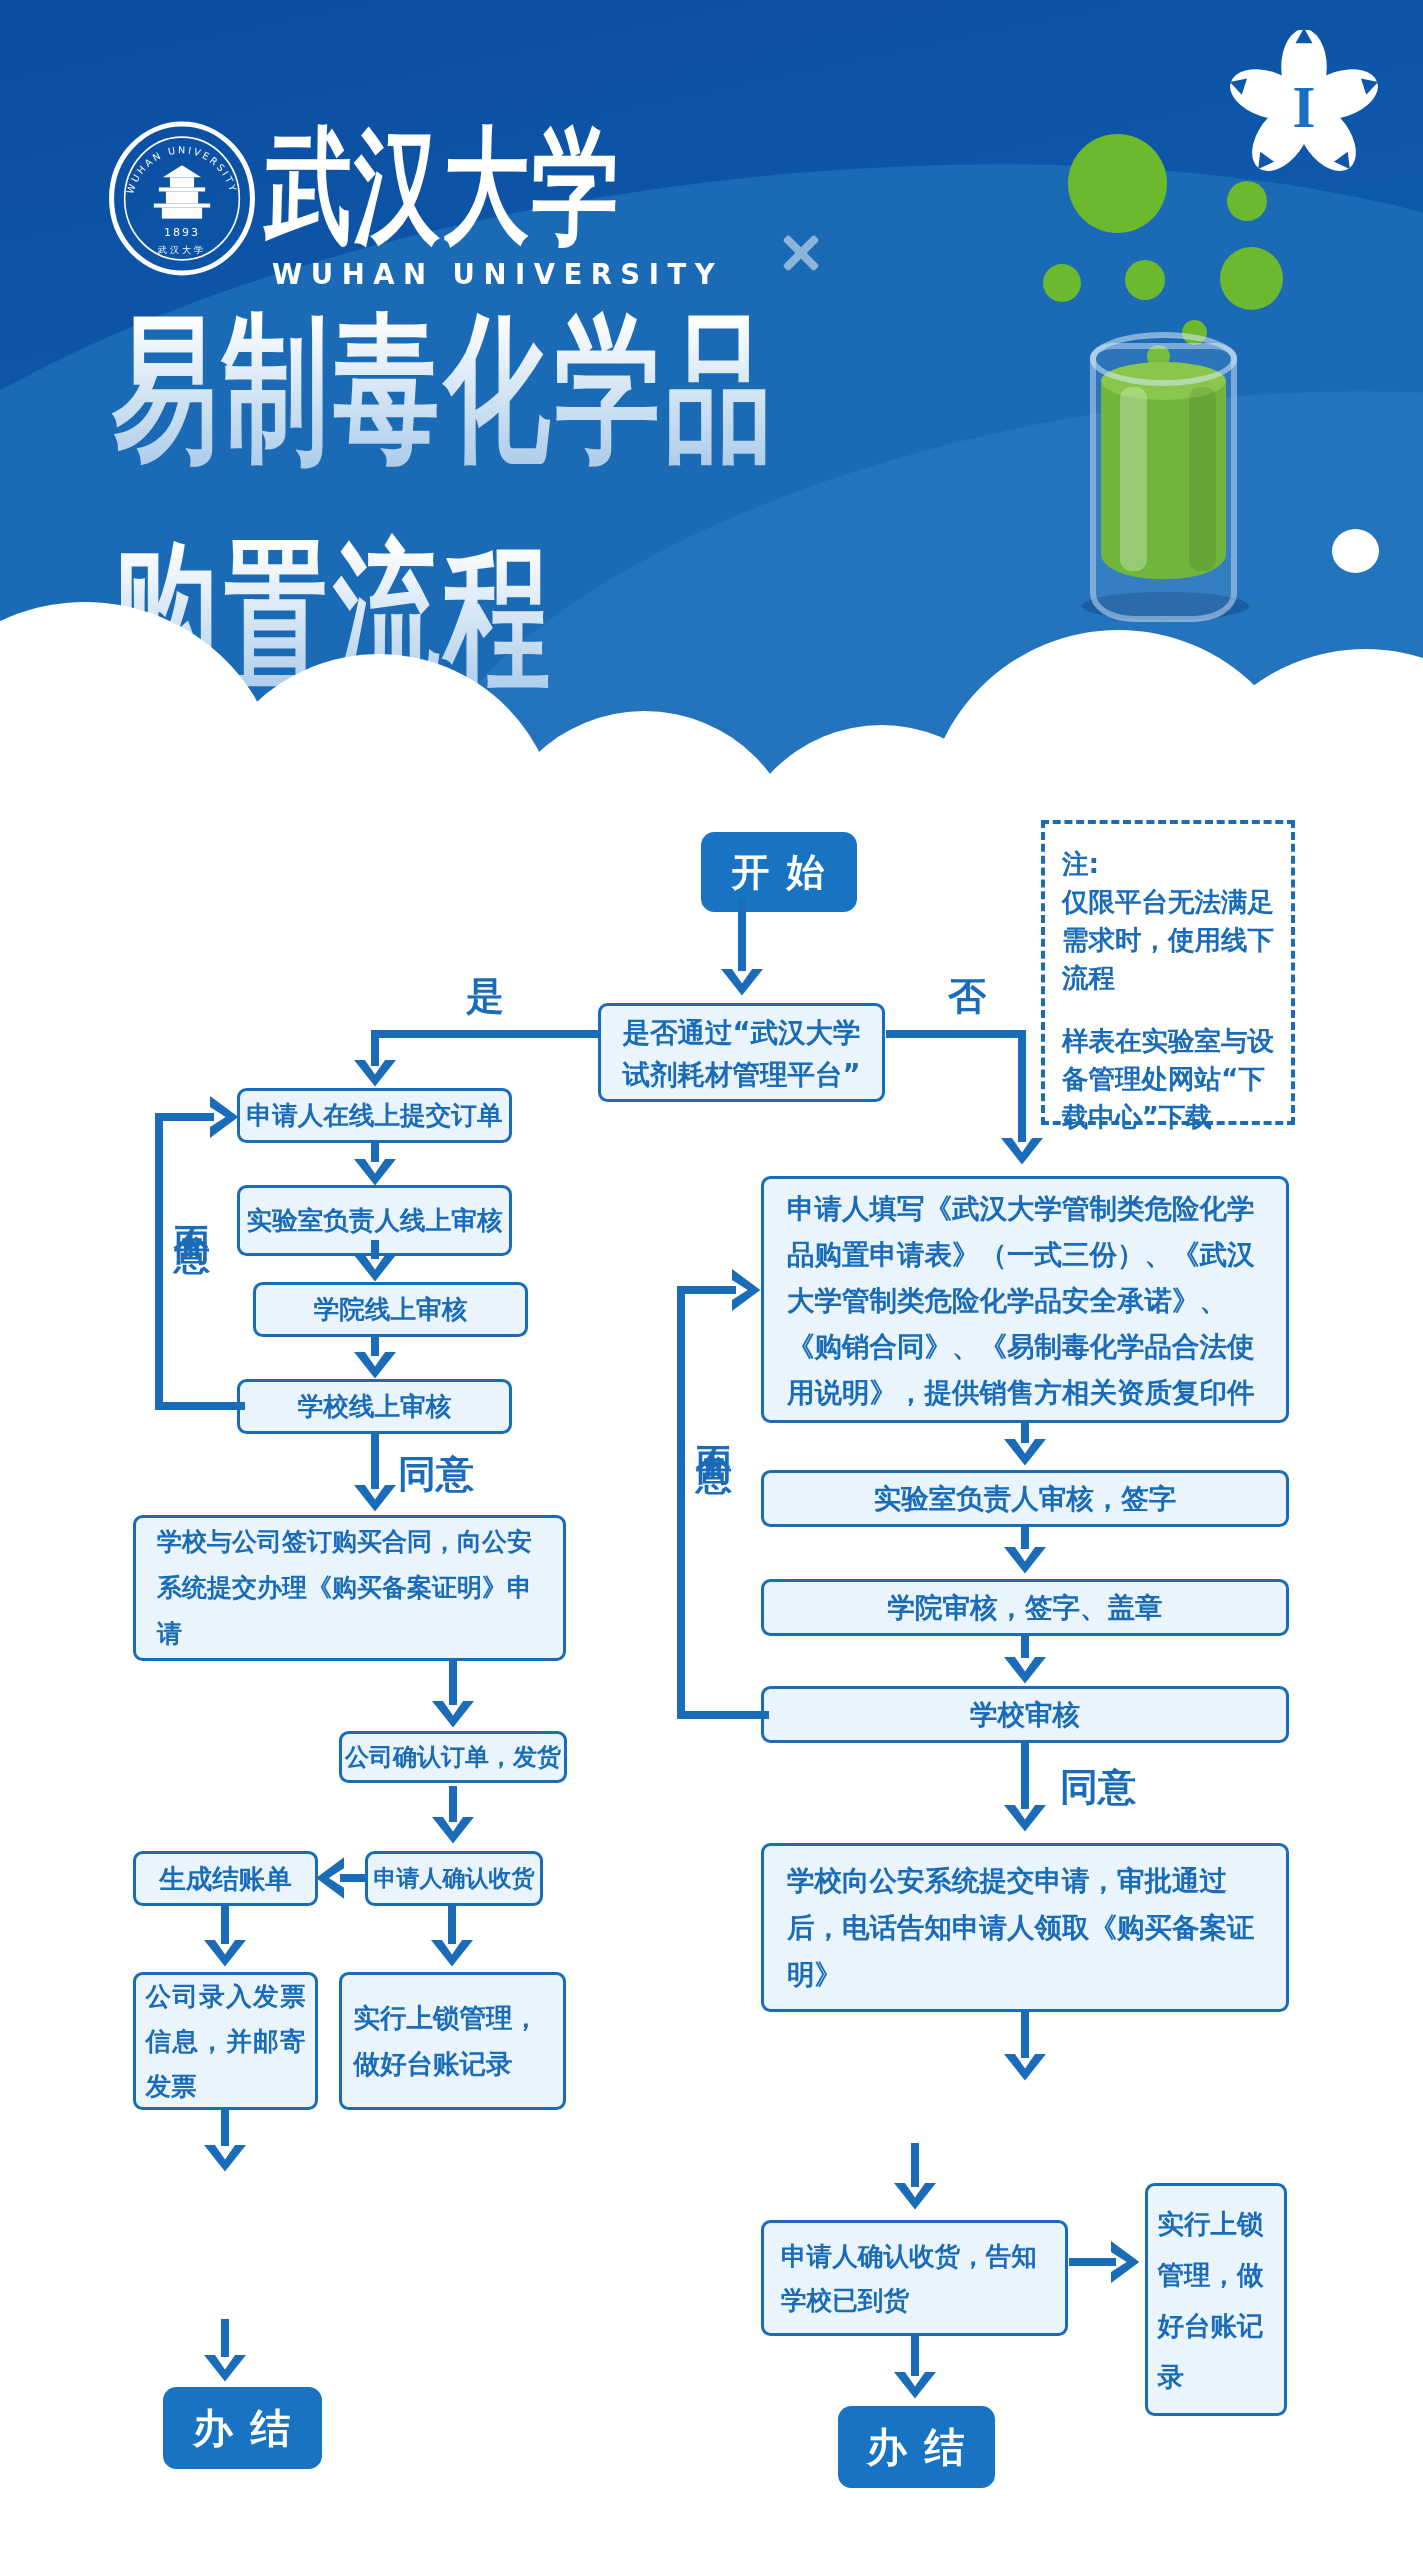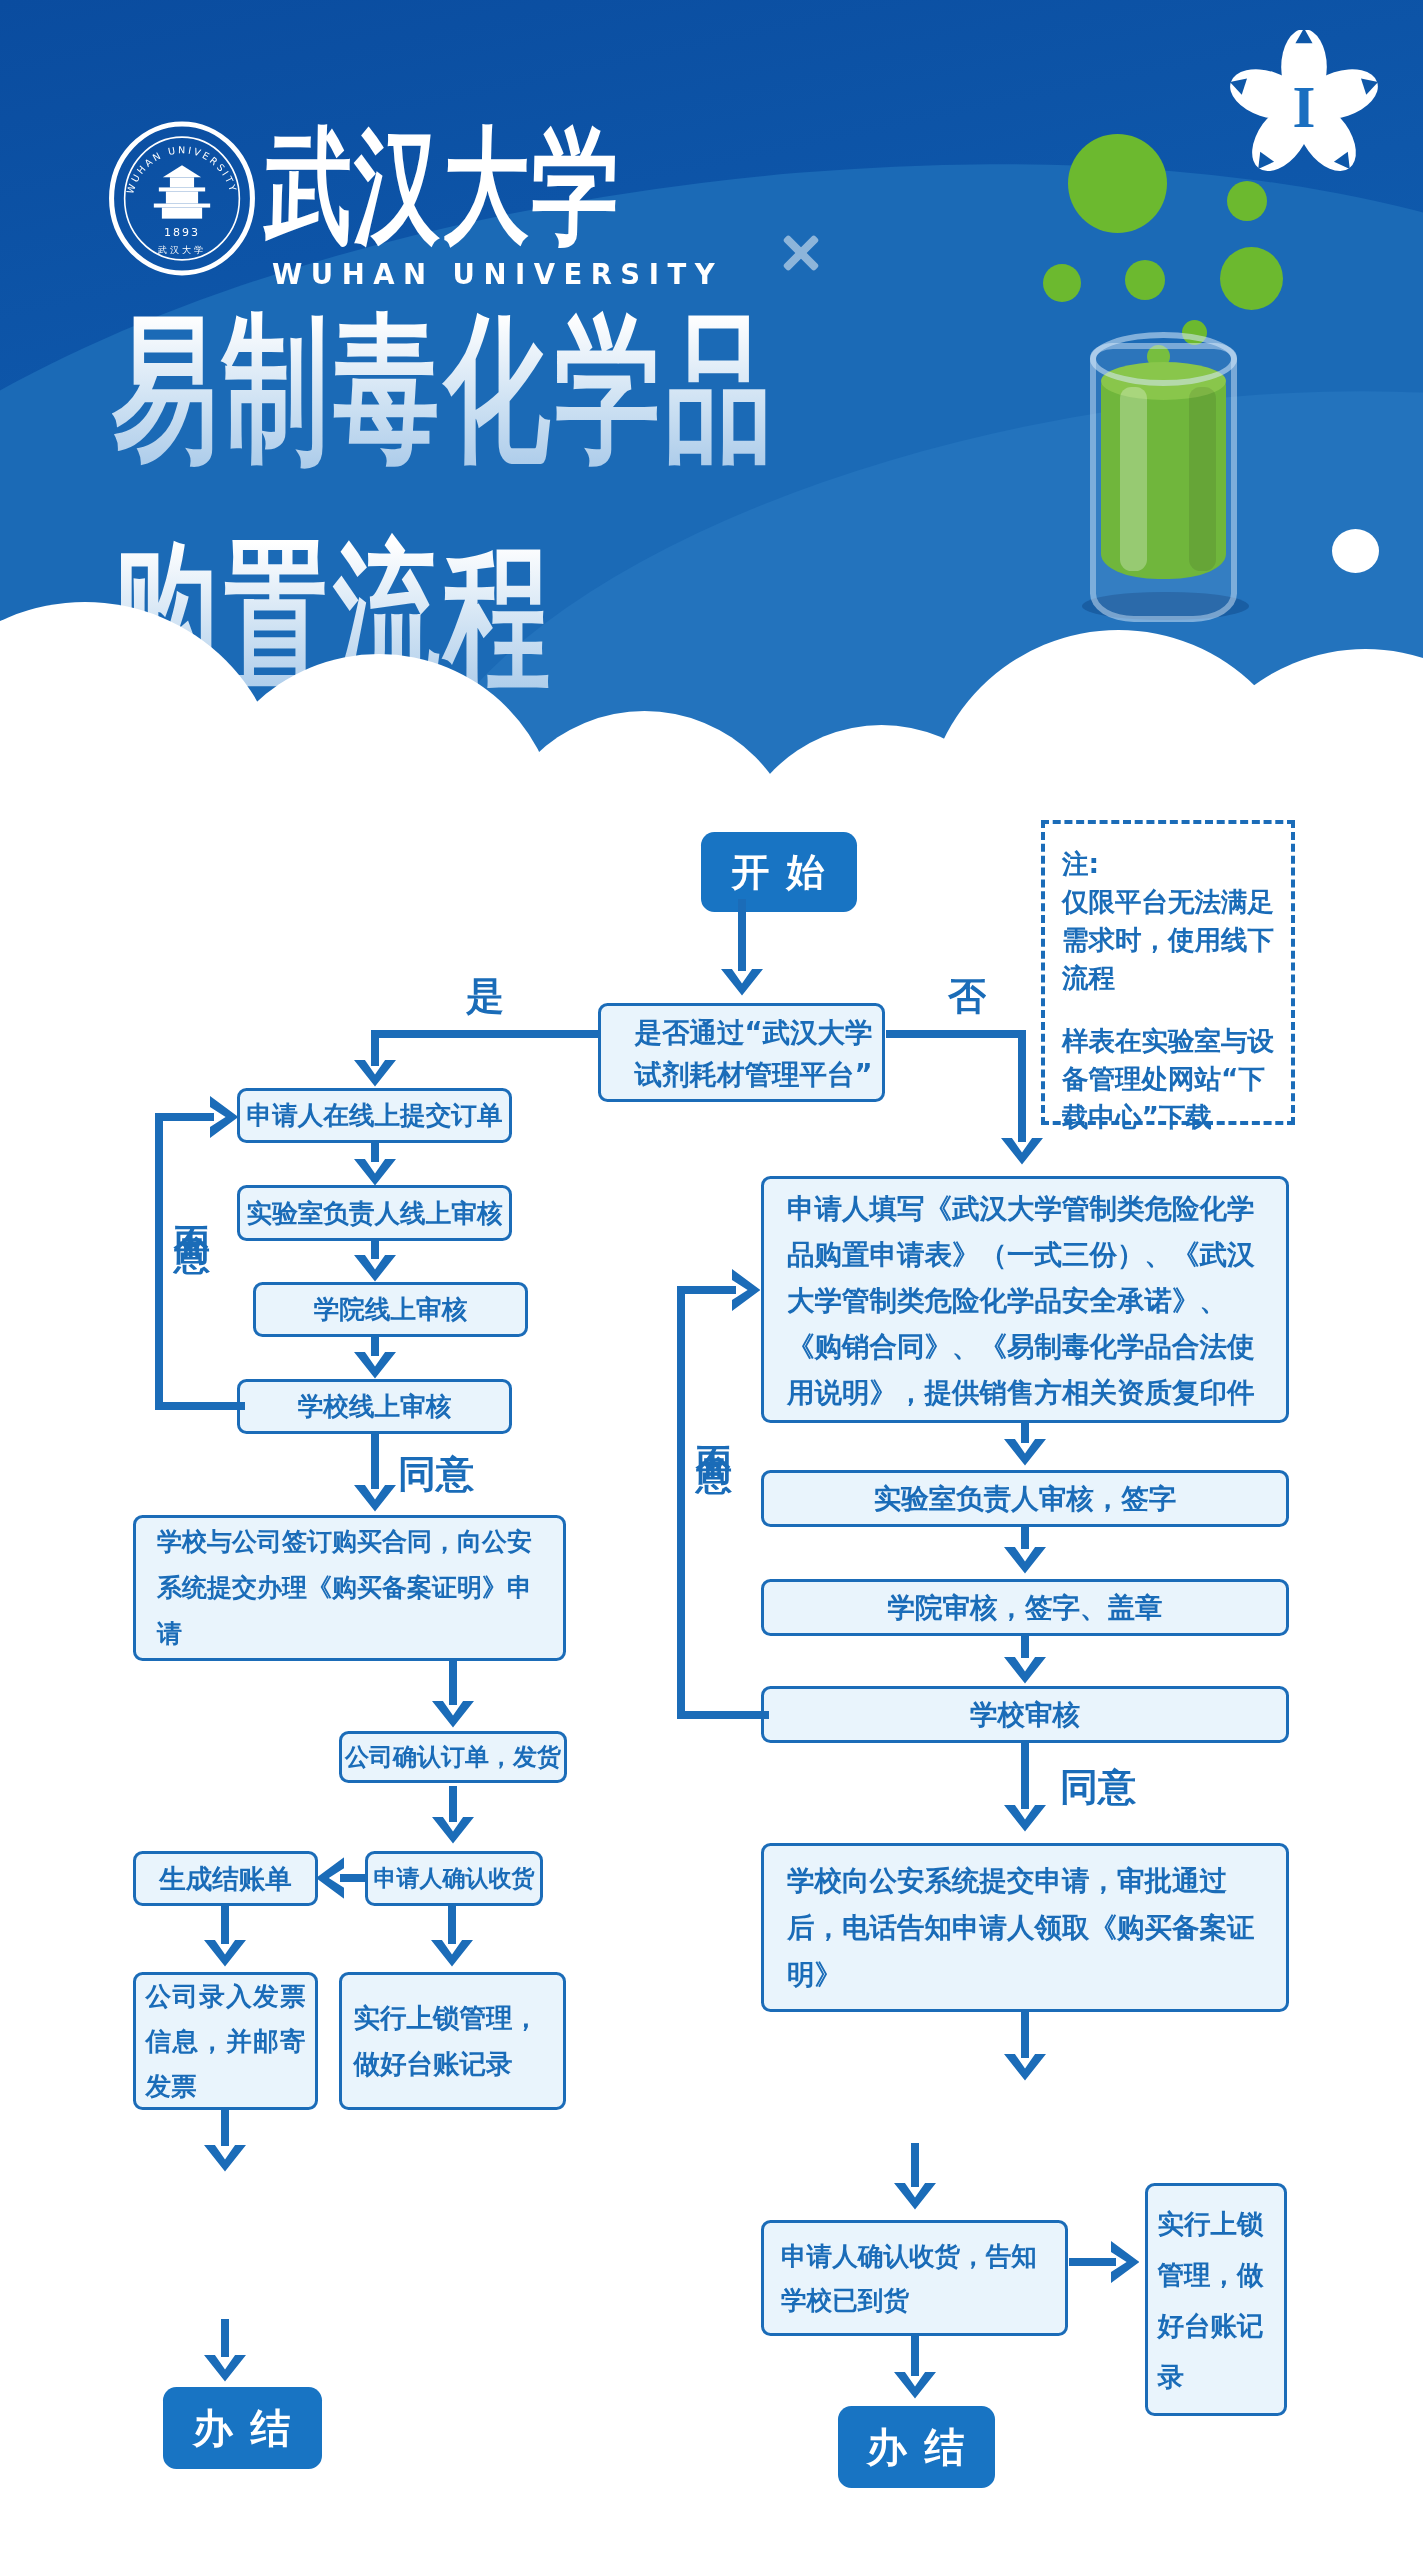--- a/index.html
+++ b/index.html
@@ -153,36 +153,36 @@
   <div class="note">
     <div>注:</div>
     <div>仅限平台无法满足需求时，使用线下流程</div>
     <div class="p2">样表在实验室与设备管理处网站“下载中心”下载</div>
   </div>
 
   <div class="solidbox" style="left:701px;top:832px;width:156px;height:80px;font-size:38px;letter-spacing:1.9px;">开 始</div>
   <div class="ln" style="left:738px;top:899px;width:7.6px;height:72px;"></div>
   <div class="chev down" style="left:721px;top:969px;"></div>
 
-  <div class="fb" style="left:598px;top:1003px;width:287px;height:99px;font-size:27.5px;line-height:42px;padding:3.8px 9.5px;text-align:right;">是否通过“武汉大学试剂耗材管理平台”</div>
+  <div class="fb" style="left:598px;top:1003px;width:287px;height:99px;font-size:27.5px;line-height:42px;padding:3.8px 9.5px;">是否通过“武汉大学试剂耗材管理平台”</div>
   <div class="lbl" style="left:466px;top:971px;">是</div>
   <div class="lbl" style="left:948px;top:971px;">否</div>
 
   <div class="ln" style="left:375px;top:1030px;width:224px;height:7.6px;"></div>
   <div class="ln" style="left:371px;top:1030px;width:7.6px;height:36px;"></div>
   <div class="chev down" style="left:354px;top:1060px;"></div>
 
   <div class="ln" style="left:886px;top:1030px;width:140px;height:7.6px;"></div>
   <div class="ln" style="left:1018px;top:1030px;width:7.6px;height:112px;"></div>
   <div class="chev down" style="left:1001px;top:1138px;"></div>
 
   <div class="fb" style="left:237px;top:1088px;width:275px;height:55px;font-size:25.6px;white-space:nowrap;">申请人在线上提交订单</div>
   <div class="ln" style="left:371px;top:1143px;width:7.6px;height:19px;"></div>
   <div class="chev down" style="left:354px;top:1159px;"></div>
-  <div class="fb" style="left:237px;top:1185px;width:275px;height:56px;font-size:25.6px;white-space:nowrap;">实验室负责人线上审核</div>
+  <div class="fb" style="left:237px;top:1185px;width:275px;height:71px;font-size:25.6px;white-space:nowrap;">实验室负责人线上审核</div>
   <div class="ln" style="left:371px;top:1240px;width:7.6px;height:19px;"></div>
   <div class="chev down" style="left:354px;top:1255px;"></div>
   <div class="fb" style="left:237px;top:1282px;width:275px;height:55px;font-size:25.6px;white-space:nowrap;margin-left:16px;">学院线上审核</div>
   <div class="ln" style="left:371px;top:1337px;width:7.6px;height:19px;"></div>
   <div class="chev down" style="left:354px;top:1352px;"></div>
   <div class="fb" style="left:237px;top:1379px;width:275px;height:55px;font-size:25.6px;white-space:nowrap;">学校线上审核</div>
 
   <div class="ln" style="left:155px;top:1113px;width:7.6px;height:297px;"></div>
   <div class="ln" style="left:155px;top:1402px;width:90px;height:7.6px;"></div>
   <div class="ln" style="left:155px;top:1113px;width:59px;height:7.6px;"></div>

